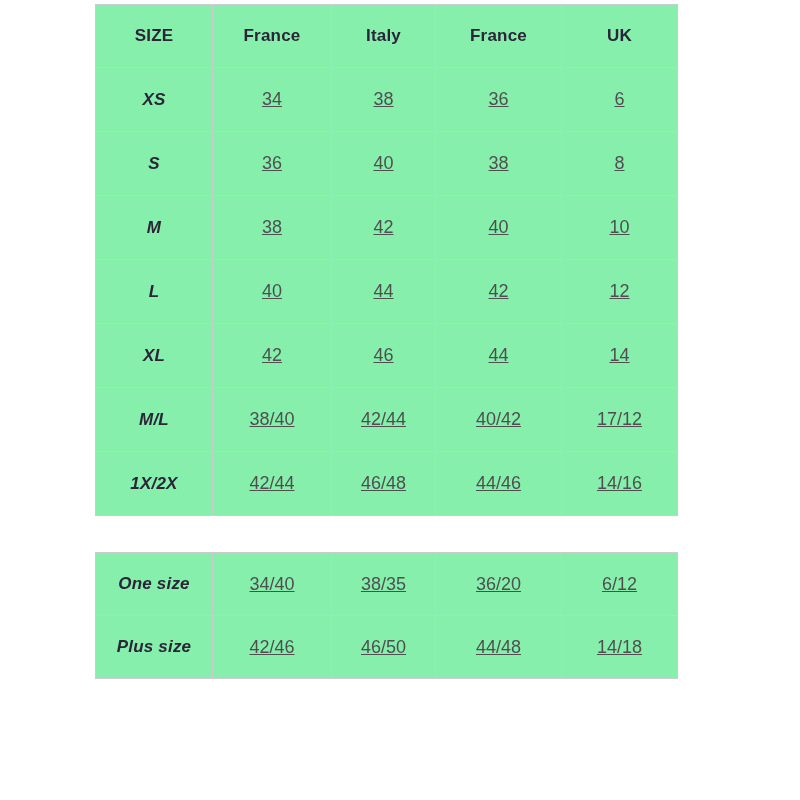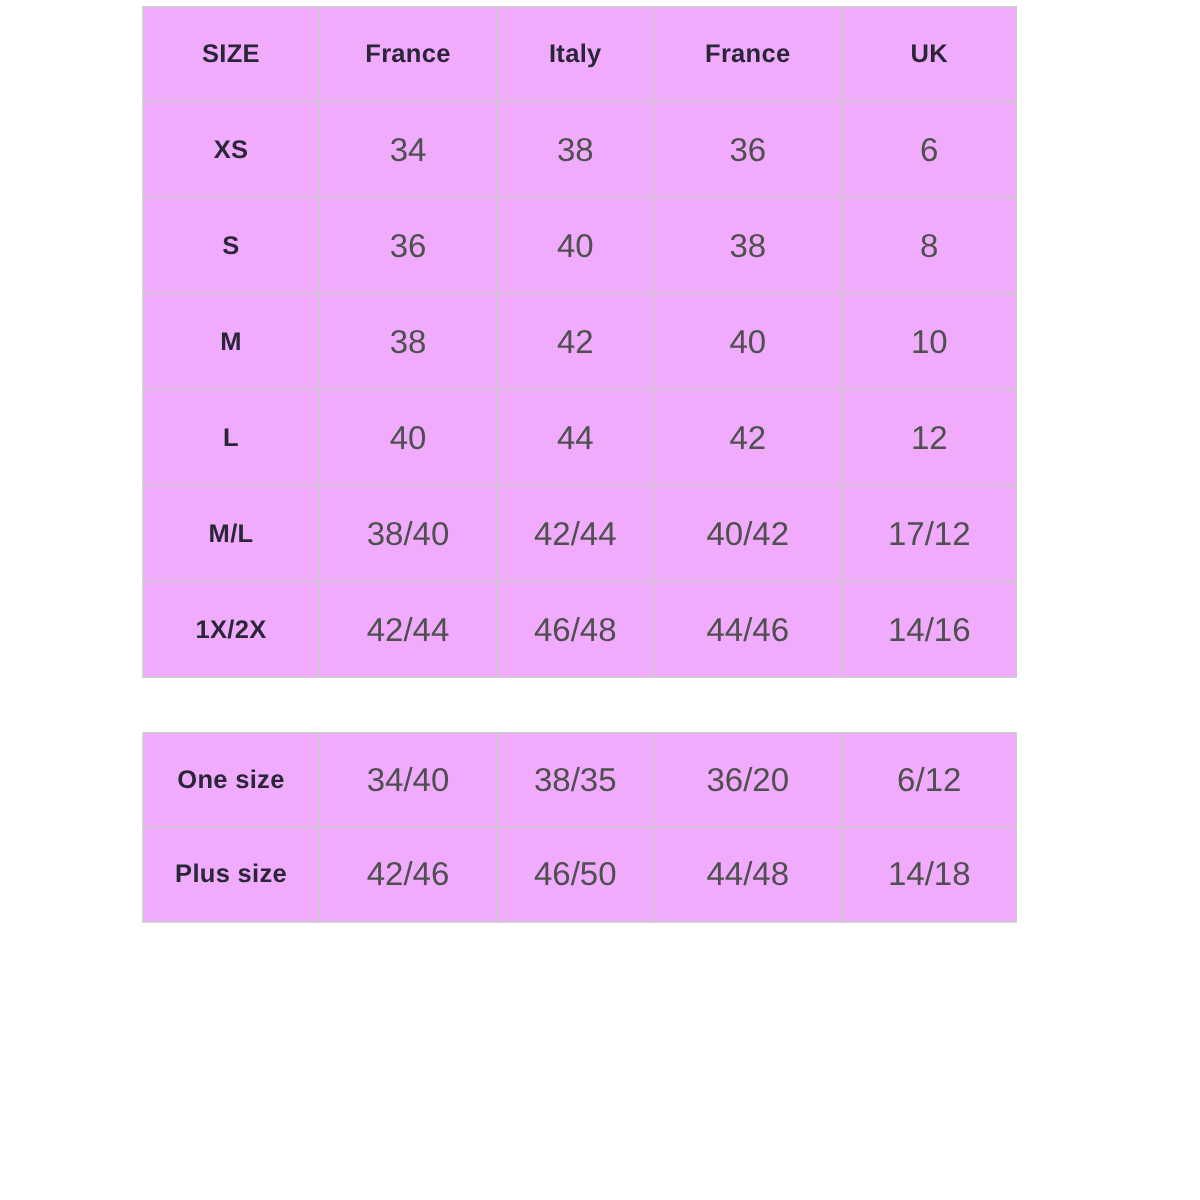--- a/index.html
+++ b/index.html
@@ -14,21 +14,21 @@
     width: 800px;
     height: 800px;
     overflow: hidden;
     font-family: "Liberation Sans", sans-serif;
   }
   table.size-table {
     border-collapse: collapse;
     table-layout: fixed;
     margin-left: 95px;
     width: 582px;
-    background: #f0abfc;
+    background: #86efac;
   }
   #main-size-table { margin-top: 4px; }
   #special-size-table { margin-top: 36px; }
   .size-table th, .size-table td {
     border: 1px solid var(--border);
     text-align: center;
     vertical-align: middle;
     padding: 0;
     height: 62px;
   }
@@ -37,25 +37,27 @@
     font-weight: bold;
     font-size: 17px;
     letter-spacing: 0.2px;
     color: var(--heading);
   }
   .label {
     font-weight: bold;
     font-size: 17px;
     letter-spacing: 0.2px;
     color: var(--heading);
+    font-style: italic;
   }
   .val {
     font-weight: normal;
-    font-size: 22px;
+    font-size: 18px;
     color: var(--value);
+    text-decoration: underline;
   }
 </style>
 </head>
 <body>
 
 <table class="size-table" id="main-size-table">
   <colgroup>
     <col style="width:117px">
       <col style="width:119px">
       <col style="width:104px">
@@ -94,20 +96,27 @@
         <td class="val">10</td>
       </tr>
       <tr>
         <th class="label">L</th>
         <td class="val">40</td>
         <td class="val">44</td>
         <td class="val">42</td>
         <td class="val">12</td>
       </tr>
       <tr>
+        <th class="label">XL</th>
+        <td class="val">42</td>
+        <td class="val">46</td>
+        <td class="val">44</td>
+        <td class="val">14</td>
+      </tr>
+      <tr>
         <th class="label">M/L</th>
         <td class="val">38/40</td>
         <td class="val">42/44</td>
         <td class="val">40/42</td>
         <td class="val">17/12</td>
       </tr>
       <tr>
         <th class="label">1X/2X</th>
         <td class="val">42/44</td>
         <td class="val">46/48</td>

